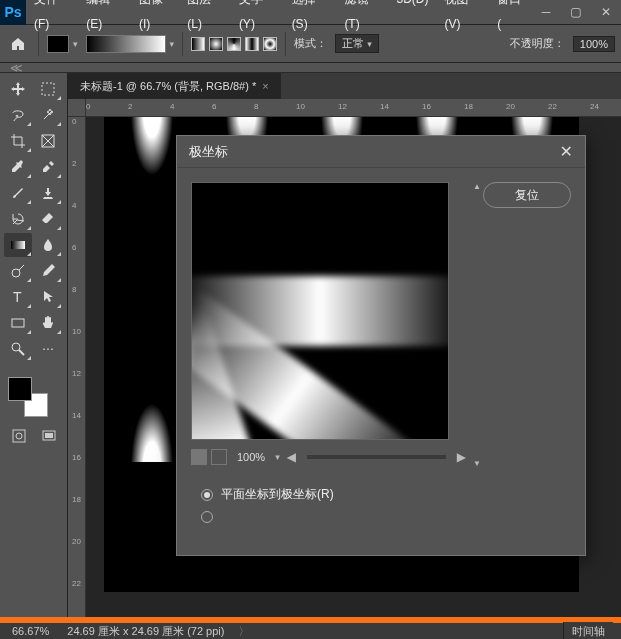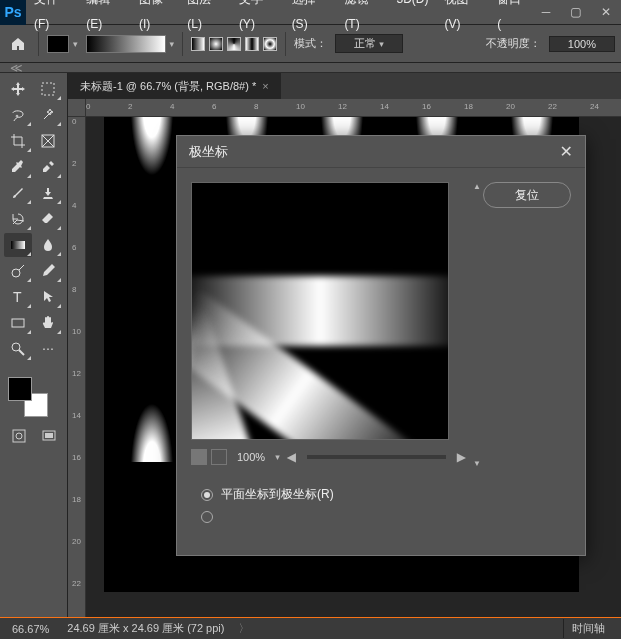--- a/index.html
+++ b/index.html
@@ -55,27 +55,27 @@
 .pc-arrow{color:#bbb;padding:0 3px;cursor:pointer}
 .pc-slider{flex:1;height:4px;background:#3a3a3a;margin:0 4px}
 .sb-vert{position:absolute;right:-14px;top:0;bottom:0;width:12px;display:flex;flex-direction:column;align-items:center;justify-content:space-between}
 .sb-arrow{color:#bbb;font-size:8px;cursor:pointer}
 .dlg-buttons{display:flex;flex-direction:column;gap:8px}
 .dlg-btn{width:88px;height:26px;border:1px solid #888;border-radius:13px;background:transparent;color:#eee;font-size:12px;cursor:pointer;display:flex;align-items:center;justify-content:center}
 .radio-area{padding:0 24px 28px}
 .radio-row{display:flex;align-items:center;gap:8px;padding:4px 0;color:#eee;font-size:12px;cursor:pointer}
 .radio{width:12px;height:12px;border:1px solid #aaa;border-radius:50%;display:flex;align-items:center;justify-content:center}
 .radio.on::after{content:"";width:6px;height:6px;background:#ddd;border-radius:50%}
-.statusbar{height:22px;background:#3a3a3a;display:flex;align-items:center;padding:0 8px;gap:10px;font-size:11px;color:#ccc;border-top:1px solid #f97316}
+.statusbar{height:22px;background:#3a3a3a;display:flex;align-items:center;padding:0 8px;gap:10px;font-size:11px;color:#ccc;border-top:6px solid #f97316}
 .status-seg{padding:0 4px}
 .status-tab{background:#3a3a3a;padding:2px 8px;border-left:1px solid #222}
 .slabel{color:#ddd;font-size:11px}
 .opts-seg{display:flex;align-items:center;gap:4px}
 .shape-ico{width:14px;height:14px;border:1px solid #bbb;display:inline-block}
-.field{background:#333;border:1px solid #222;padding:1px 18px;color:#ddd;font-size:11px;min-width:44px;display:inline-block}
+.field{background:#333;border:1px solid #222;padding:1px 6px;color:#ddd;font-size:11px;min-width:44px;display:inline-block}
 .caret{color:#bbb;font-size:9px}
 </style>
 </head>
 <body>
 
 <div class="titlebar">
   <div class="ps-logo">Ps</div>
   <div class="menubar">
     <span>文件(F)</span>
     <span>编辑(E)</span>

